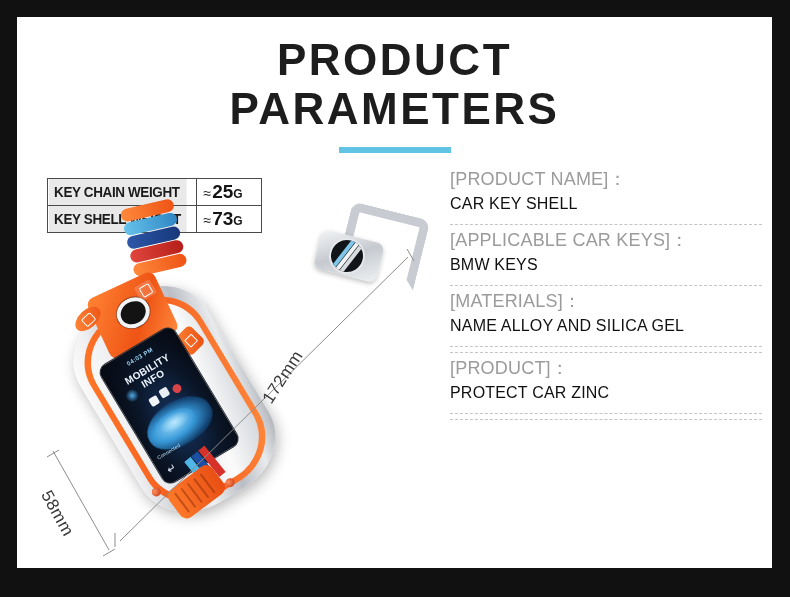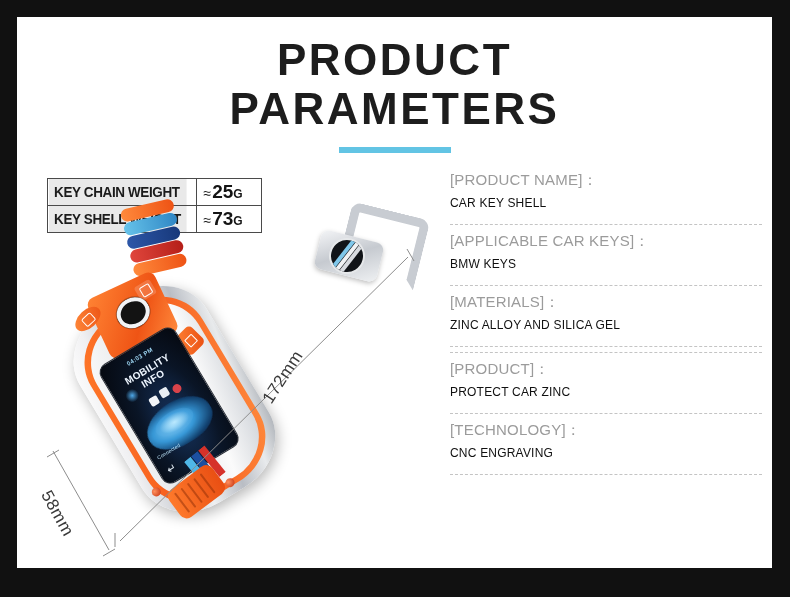--- a/index.html
+++ b/index.html
@@ -468,28 +468,28 @@
   .specs {
     position: absolute;
     left: 433px;
     top: 152px;
     width: 312px;
   }
   .spec-row {
     padding: 0;
   }
   .spec-label {
-    font-size: 15px;
+    font-size: 18px;
     color: #9b9b9b;
     letter-spacing: 0.2px;
     line-height: 21px;
     white-space: nowrap;
   }
   .spec-value {
-    font-size: 12px;
+    font-size: 16px;
     color: #101010;
     letter-spacing: 0.2px;
     line-height: 27px;
     white-space: nowrap;
     padding-bottom: 4px;
   }
   .spec-sep {
     border-top: 1px dashed #c4c4c4;
     height: 0;
     margin: 3px 0 5px 0;
@@ -608,33 +608,29 @@
       <div class="spec-sep"></div>
 
       <div class="spec-row">
         <div class="spec-label">[APPLICABLE CAR KEYS]：</div>
         <div class="spec-value">BMW KEYS</div>
       </div>
       <div class="spec-sep"></div>
 
       <div class="spec-row">
         <div class="spec-label">[MATERIALS]：</div>
-        <div class="spec-value">ZINC ALLOY AND SILICA GEL</div>
+        <div class="spec-value">NAME ALLOY AND SILICA GEL</div>
       </div>
       <div class="spec-sep"></div>
 
       <div class="spec-sep"></div>
 
       <div class="spec-row">
         <div class="spec-label">[PRODUCT]：</div>
         <div class="spec-value">PROTECT CAR ZINC</div>
       </div>
       <div class="spec-sep"></div>
 
-      <div class="spec-row">
-        <div class="spec-label">[TECHNOLOGY]：</div>
-        <div class="spec-value">CNC ENGRAVING</div>
-      </div>
       <div class="spec-sep"></div>
     </div>
 
   </div>
 </div>
 
 </body></html>

